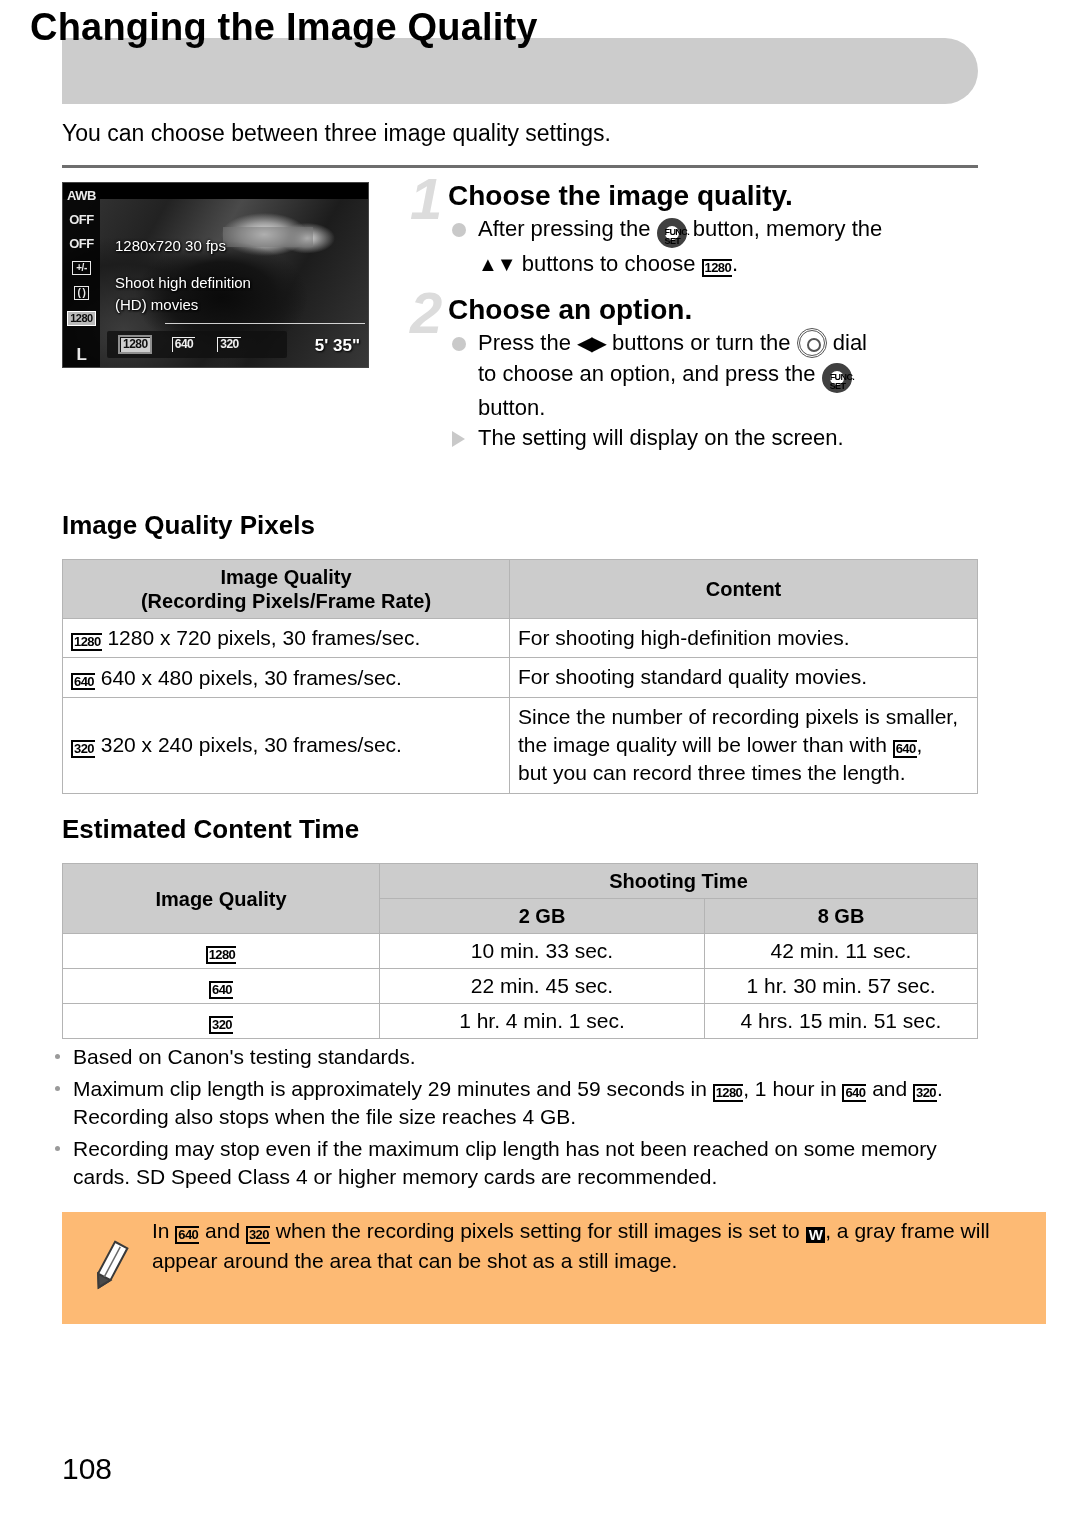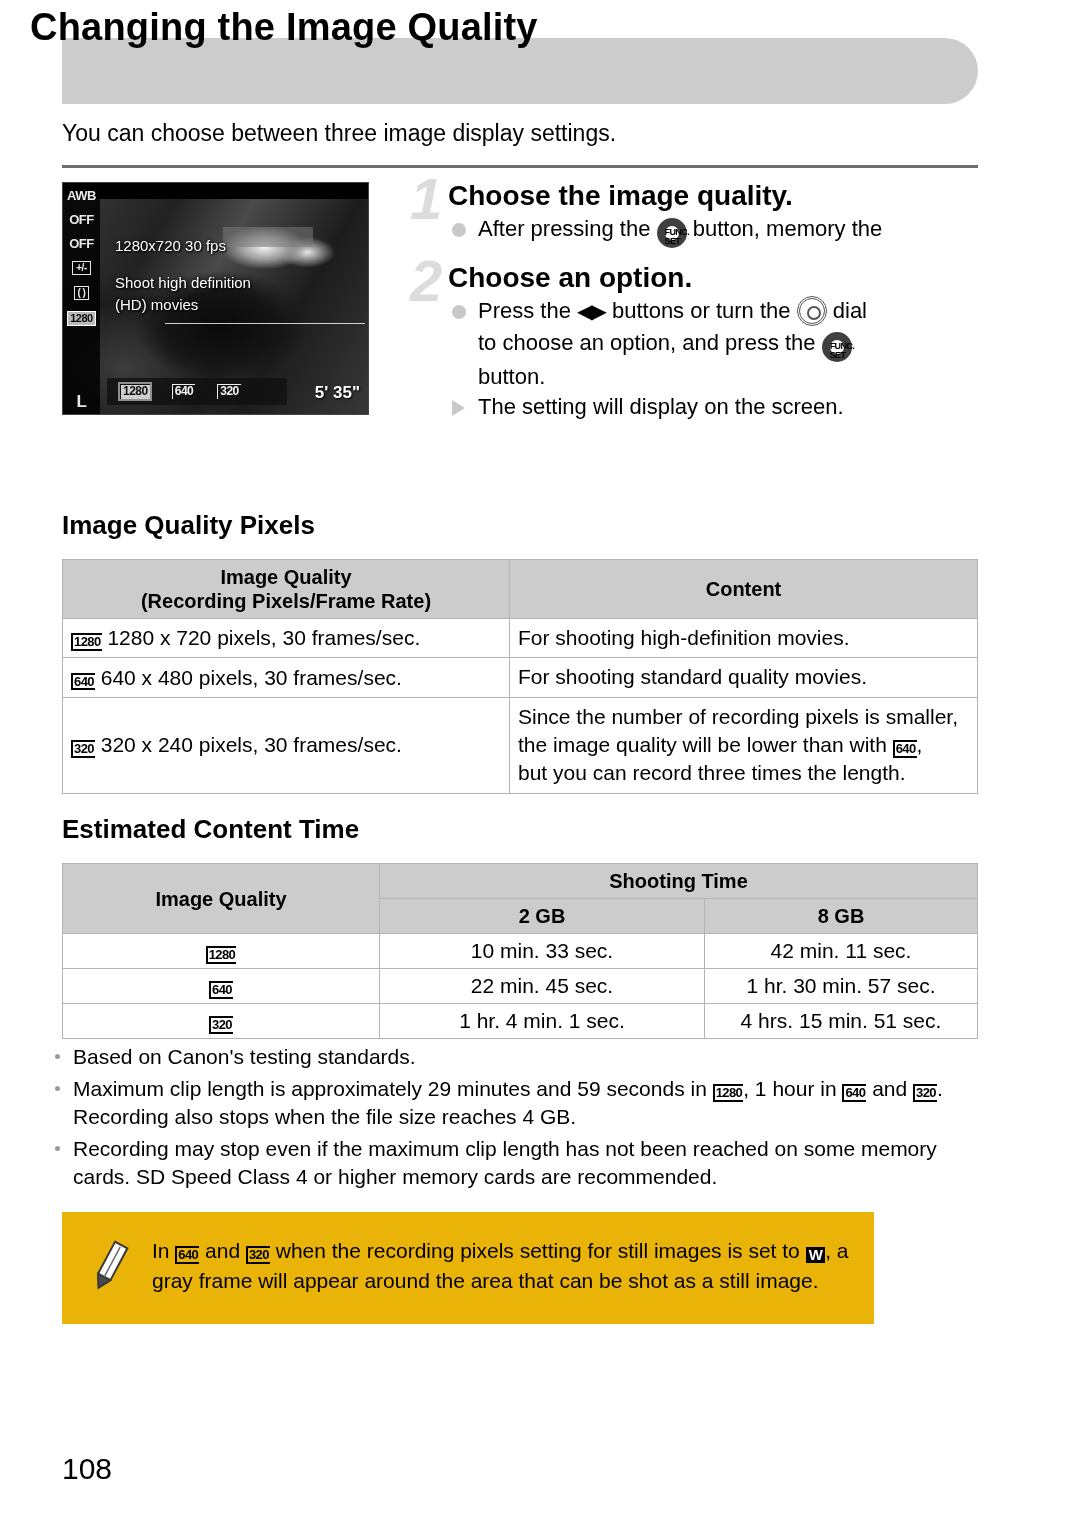--- a/index.html
+++ b/index.html
@@ -45,21 +45,21 @@
     position: absolute;
     left: 62px; top: 165px;
     width: 916px; height: 3px;
     background: #6e6e6e;
   }
 
   
   .lcd {
     position: absolute;
     left: 62px; top: 182px;
-    width: 307px; height: 233px;
+    width: 307px; height: 186px;
     background: #701a75;
     overflow: hidden;
     border: 1px solid #444;
     box-sizing: border-box;
   }
   .lcd-photo {
     position: absolute; inset: 0;
     background:
       radial-gradient(ellipse 120px 78px at 52% 62%, #0a0a0a 0%, #141414 45%, rgba(20,20,20,0) 72%),
       radial-gradient(ellipse 60px 30px at 66% 28%, #f2f2f2 0%, #9a9a9a 40%, rgba(60,60,60,0) 72%),
@@ -303,24 +303,24 @@
   .note .ndot {
     position: absolute; left: 4px; top: 11px;
     width: 5px; height: 5px; border-radius: 50%;
     background: #9a9a9a;
   }
 
   
   .tipbox {
     position: absolute;
     left: 62px; top: 1212px;
-    width: 812px; height: 112px;
-    background: #eab308;
+    width: 984px; height: 112px;
+    background: #fdba74;
     box-sizing: border-box;
-    padding: 24px 16px 14px 90px;
+    padding: 4px 16px 14px 90px;
   }
   .tip-text { font-size: 21px; line-height: 1.42; }
   .pencil {
     position: absolute;
     left: 24px; top: 26px;
     width: 46px; height: 60px;
   }
 
   .pagenum {
     position: absolute;
@@ -328,21 +328,21 @@
     font-size: 30px;
   }
 </style>
 </head>
 <body>
 
 <div class="page">
 
   <div class="title-band"></div>
   <div class="title-text">Changing the Image Quality</div>
-  <div class="intro">You can choose between three image display settings.</div>
+  <div class="intro">You can choose between three image quality settings.</div>
   <div class="rule"></div>
 
   <div class="lcd">
     <div class="lcd-photo"></div>
     <div class="lcd-topbar"></div>
     <div class="lcd-shade"></div>
 
     <div class="lcd-sidebar">
       <div class="lcd-sicon">AWB</div>
       <div class="lcd-sicon">OFF</div>
@@ -371,20 +371,25 @@
   <div class="steps">
 
     <div class="step">
       <div class="step-num">1</div>
       <div class="step-head">Choose the image quality.</div>
       <div class="step-body">
         <div class="bullet-line">
           <span class="dot"></span><span>After pressing the</span>
           <span class="ic ic-funcset"><i>FUNC.</i><i>SET</i></span>
           <span>button, memory the</span>
+        </div>
+        <div class="cont-line">
+          <span class="arrows">▲▼</span>
+          <span>buttons to choose</span>
+          <span class="ic ic-movie">1280</span><span>.</span>
         </div>
       </div>
     </div>
 
     <div class="step" style="margin-top:14px">
       <div class="step-num">2</div>
       <div class="step-head">Choose an option.</div>
       <div class="step-body">
         <div class="bullet-line">
           <span class="dot"></span><span>Press the</span>

